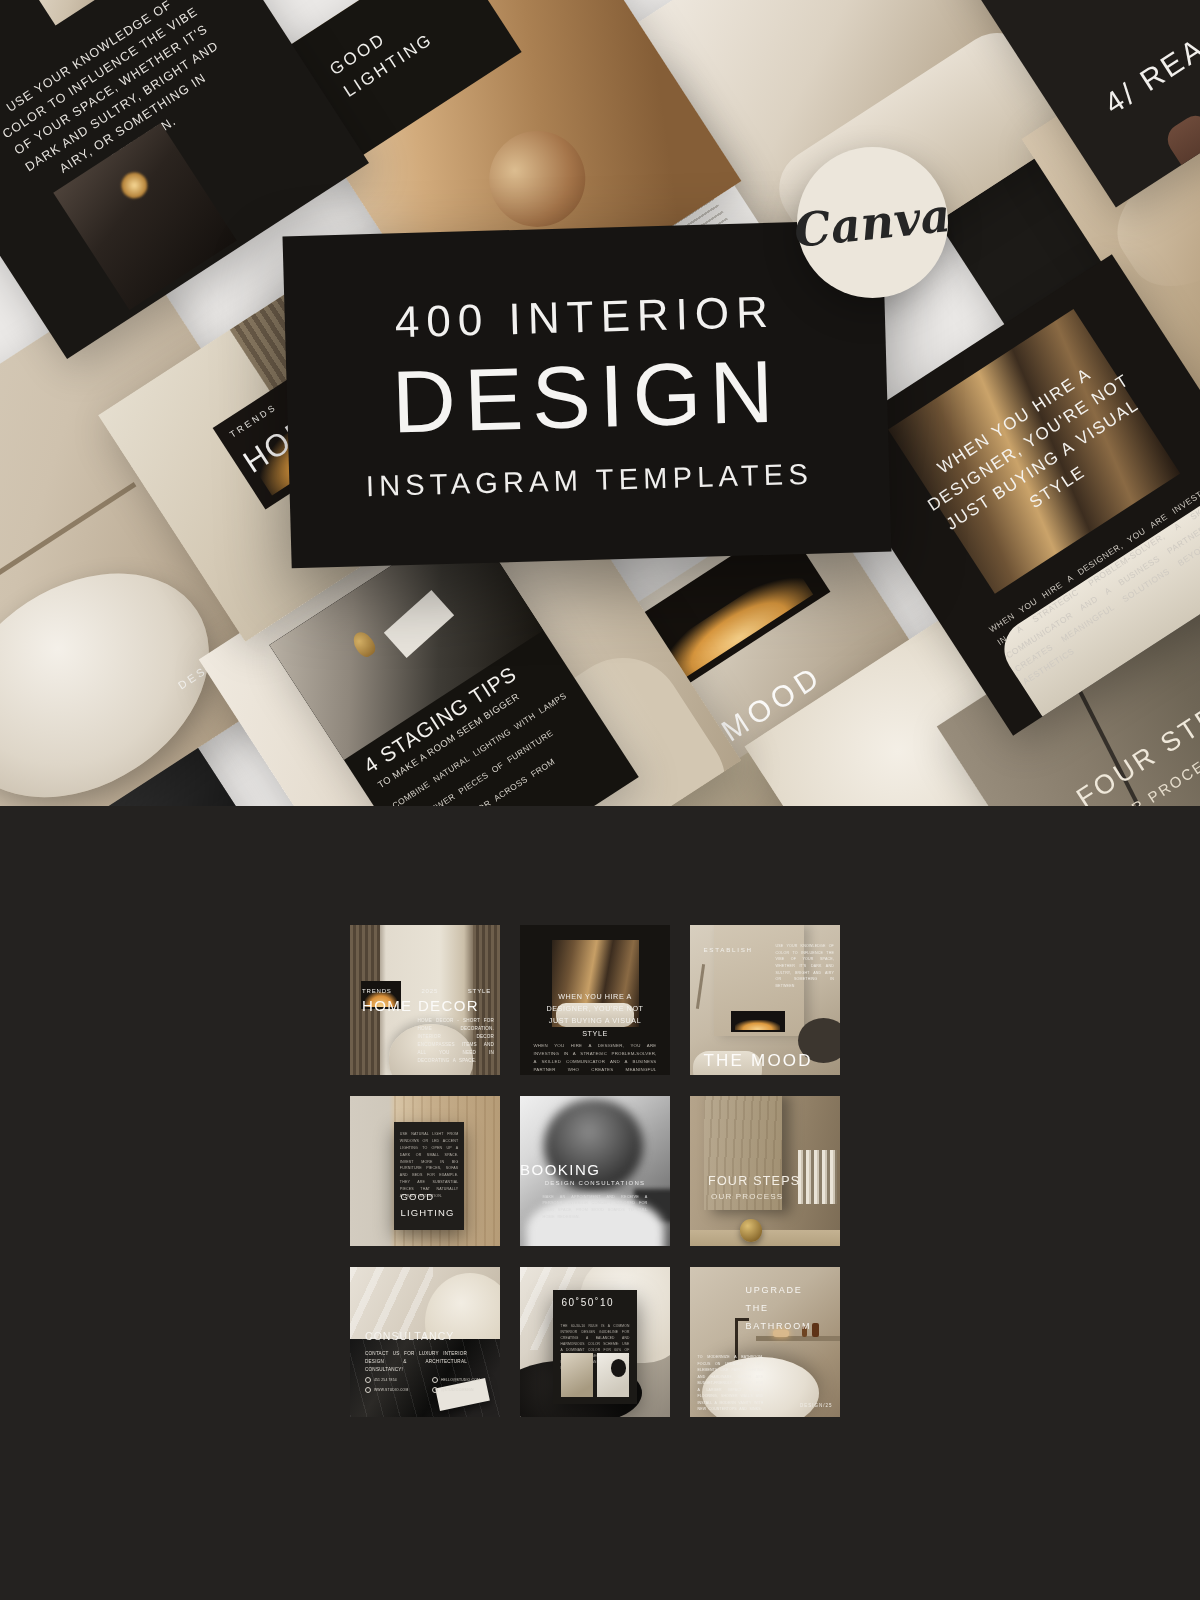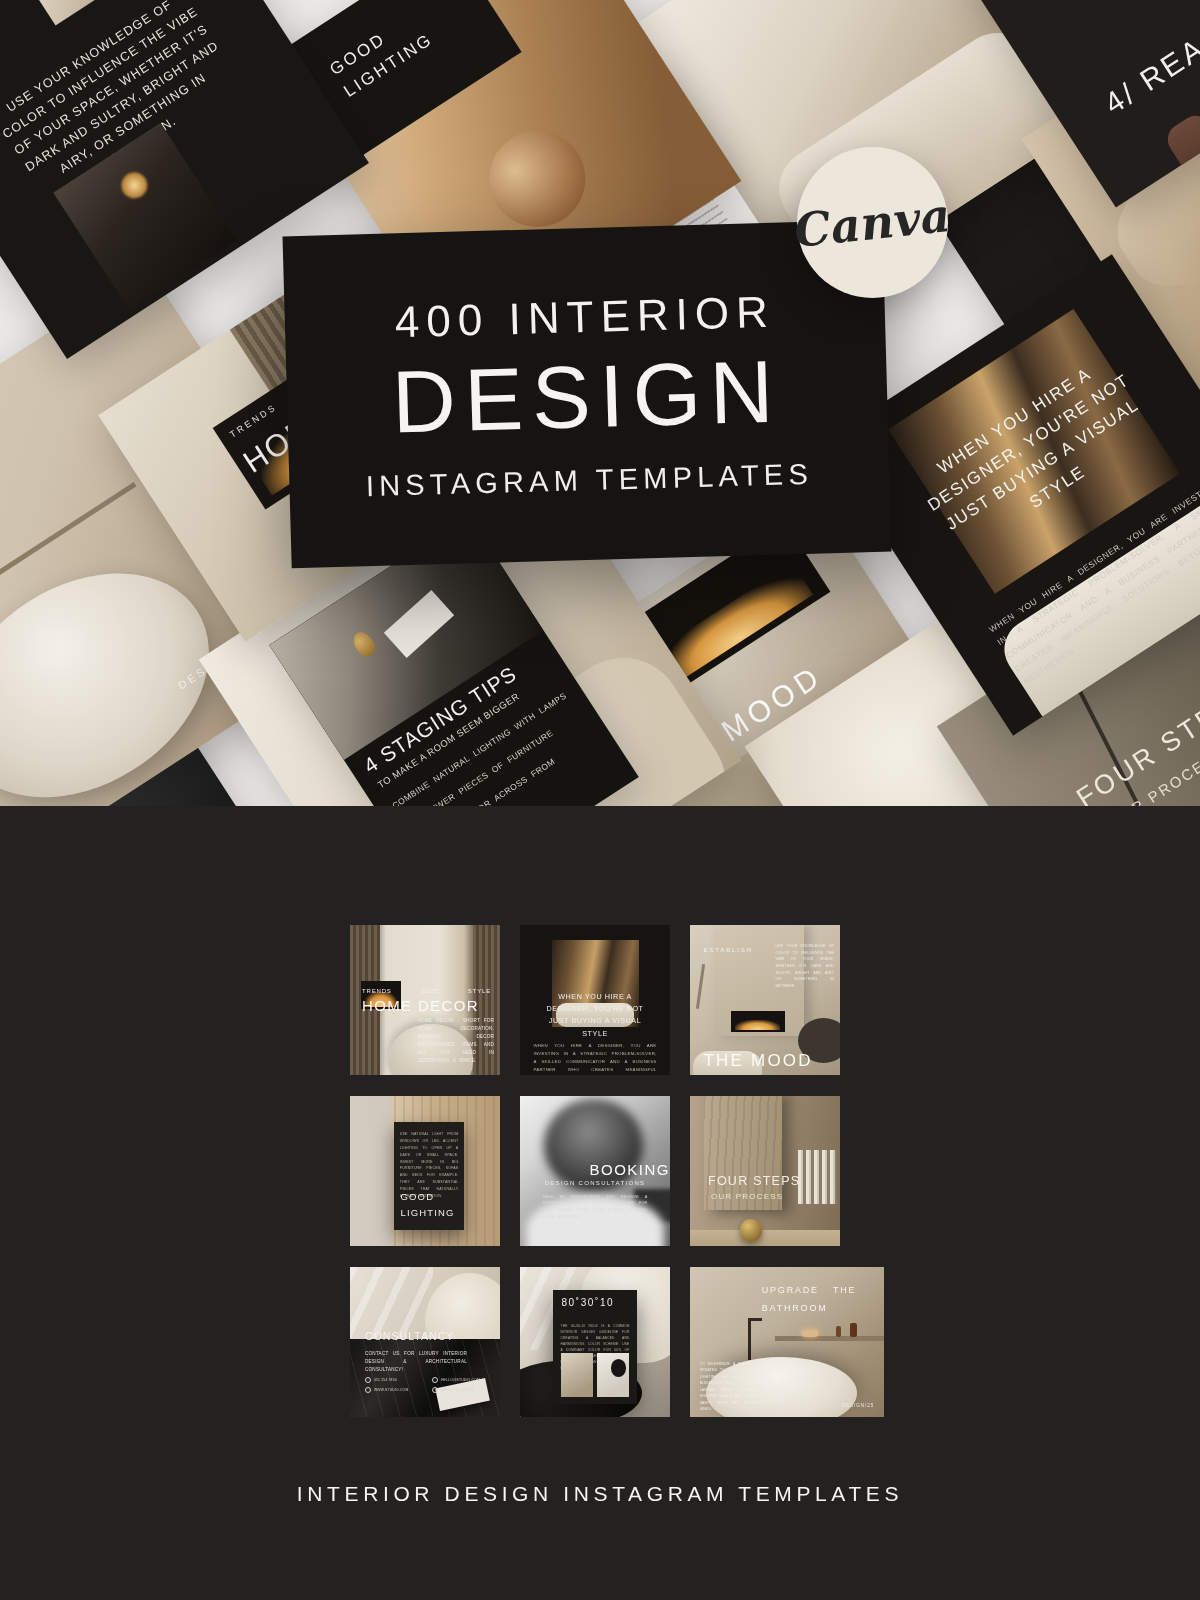--- a/index.html
+++ b/index.html
@@ -183,21 +183,21 @@
   .g4-panel{left:29%;top:17%;width:47%;height:72%;background:#201e1b;box-shadow:0 8px 18px rgba(0,0,0,.45);}
   .g4-body{left:9%;right:8%;top:9%;font-size:3.6px;letter-spacing:.04em;line-height:1.9;
            color:#b5b0a8;text-align:justify;word-spacing:.4em;}
   .g4-title{left:10%;bottom:9%;font-size:9.5px;letter-spacing:.12em;line-height:1.6;color:#f2f0ec;}
   
   #g5{background:linear-gradient(140deg,#f0f0f0 0%,#d8d8d8 25%,#a3a3a3 55%,#5a5a5a 100%);}
   .g5-hair{left:16%;top:2%;width:66%;height:62%;border-radius:50%;
            background:radial-gradient(circle at 45% 35%,#8a8a8a,#2c2c2c 75%);filter:blur(5px);}
   .g5-shoulder{left:4%;bottom:-12%;width:92%;height:46%;border-radius:50% 50% 0 0;background:#e7e7e7;filter:blur(4px);}
   .g5-printer{right:-8%;bottom:16%;width:32%;height:22%;background:#2e2e2e;filter:blur(2px);}
-  .g5-title{left:0;right:0;top:43%;text-align:right;font-size:15px;letter-spacing:.10em;color:#fdfdfd;z-index:2;}
+  .g5-title{left:0;right:0;top:43%;text-align:left;font-size:15px;letter-spacing:.10em;color:#fdfdfd;z-index:2;}
   .g5-sub{left:0;right:0;top:56%;text-align:center;font-size:6px;letter-spacing:.22em;color:#eaeaea;z-index:2;}
   .g5-body{left:15%;right:15%;top:65%;font-size:3.8px;letter-spacing:.05em;line-height:1.8;
            color:#dcdcdc;text-align:justify;word-spacing:.4em;z-index:2;}
   
   #g6{background:linear-gradient(100deg,#b5a48b 0%,#a49379 40%,#8f7e65 70%,#7c6c55 100%);}
   .g6-door{left:9%;top:-4%;width:52%;height:80%;background:linear-gradient(95deg,#b8a990,#a19072);
            box-shadow:8px 4px 12px rgba(0,0,0,.35);}
   .g6-grain{left:9%;top:-4%;width:52%;height:80%;opacity:.4;
             background:repeating-linear-gradient(93deg,rgba(90,70,45,.4) 0 2px,transparent 2px 8px);}
   .g6-books{right:2%;top:36%;width:26%;height:36%;
@@ -237,21 +237,21 @@
   .g8-panel{left:22%;top:15%;width:56%;height:76%;background:#1b1916;box-shadow:0 10px 22px rgba(0,0,0,.5);}
   .g8-title{left:10%;top:7%;font-size:10px;letter-spacing:.16em;color:#f3f1ed;white-space:nowrap;}
   .g8-body{left:9%;right:9%;top:29%;font-size:3.3px;letter-spacing:.04em;line-height:1.85;
            color:#b3aea6;text-align:justify;word-spacing:.4em;}
   .g8-photos{left:9%;right:9%;bottom:6%;height:38%;display:flex;gap:4px;}
   .g8-p{flex:1;position:relative;overflow:hidden;}
   .g8-p1{background:linear-gradient(150deg,#dcd3c2,#a79a80 80%);}
   .g8-p2{background:linear-gradient(150deg,#f0ede6,#cfc9bc 80%);}
   .g8-mirror{position:absolute;right:12%;top:14%;width:46%;height:40%;border-radius:50%;background:#171513;}
   
-  #g9{background:linear-gradient(140deg,#d1c6b4 0%,#bfb29d 40%,#a29076 75%,#8c7a62 100%);padding-left:44px;}
+  #g9{background:linear-gradient(140deg,#d1c6b4 0%,#bfb29d 40%,#a29076 75%,#8c7a62 100%);}
   .g9-shelf{right:0;top:46%;width:56%;height:3%;background:#8a7a62;}
   .g9-b1{right:14%;top:37%;width:7px;height:14px;border-radius:2px;background:#5e3317;}
   .g9-b2{right:22%;top:39%;width:5px;height:11px;border-radius:2px;background:#6e4categorie;background:#6e4422;}
   .g9-candle{right:34%;top:42%;width:16px;height:7px;border-radius:3px;background:#d9b98c;box-shadow:0 0 6px rgba(255,200,120,.8);}
   .g9-faucet{left:30%;top:34%;width:3px;height:28%;background:#32291f;}
   .g9-faucet2{left:30%;top:34%;width:14px;height:3px;background:#32291f;}
   .g9-tub{left:8%;bottom:-8%;width:78%;height:48%;border-radius:50%;
           box-shadow:0 -6px 18px rgba(0,0,0,.25);
           background:radial-gradient(ellipse at 48% 25%,#f7f4ee,#e5ded1 55%,#c8bdab 100%);}
   .g9-title{left:37%;top:9%;font-size:9px;letter-spacing:.2em;line-height:2.0;color:#f7f5f1;word-spacing:1.1em;z-index:2;}
@@ -504,21 +504,21 @@
               <span>@STUDIO.DESIGN</span>
             </div>
         </div>
       </div>
 
       <div class="cell" id="g8">
         <div class="abs g8-light"></div>
         <div class="abs g8-sofa"></div>
         <div class="abs g8-table"></div>
         <div class="abs g8-panel">
-          <div class="abs g8-title">80˚30˚10</div>
+          <div class="abs g8-title">60˚50˚10</div>
           <div class="abs g8-body">THE 60-30-10 RULE IS A COMMON INTERIOR DESIGN GUIDELINE FOR CREATING A BALANCED AND HARMONIOUS COLOR SCHEME: USE A DOMINANT COLOR FOR 60% OF THE ROOM, A SECONDARY COLOR FOR 30% AND AN ACCENT COLOR FOR 10%.</div>
           <div class="abs g8-photos">
             <div class="g8-p g8-p1"></div>
             <div class="g8-p g8-p2">
               <div class="g8-mirror"></div>
             </div>
           </div>
         </div>
       </div>
 
@@ -531,15 +531,14 @@
         <div class="abs g9-faucet2"></div>
         <div class="abs g9-tub"></div>
         <div class="abs g9-title pre">UPGRADE THE
 BATHROOM</div>
         <div class="abs g9-body">TO MODERNIZE A BATHROOM, FOCUS ON UPDATES TO KEY ELEMENTS LIKE PAINT, LIGHTING AND HARDWARE, WHICH ARE BUDGET-FRIENDLY OPTIONS. FOR A LARGER IMPACT UPDATE FLOORING, SHOWER WALLS AND INSTALL A MODERN VANITY WITH NEW COUNTERTOPS AND SINKS.</div>
         <div class="abs g9-tag">DESIGN/25</div>
       </div>
 
     </div>
 
-    <div class="caption">INTERIOR DESIGN INSTAGRAM TEMPLATES</div>
   </section>
 </div>
 
 </body></html>

